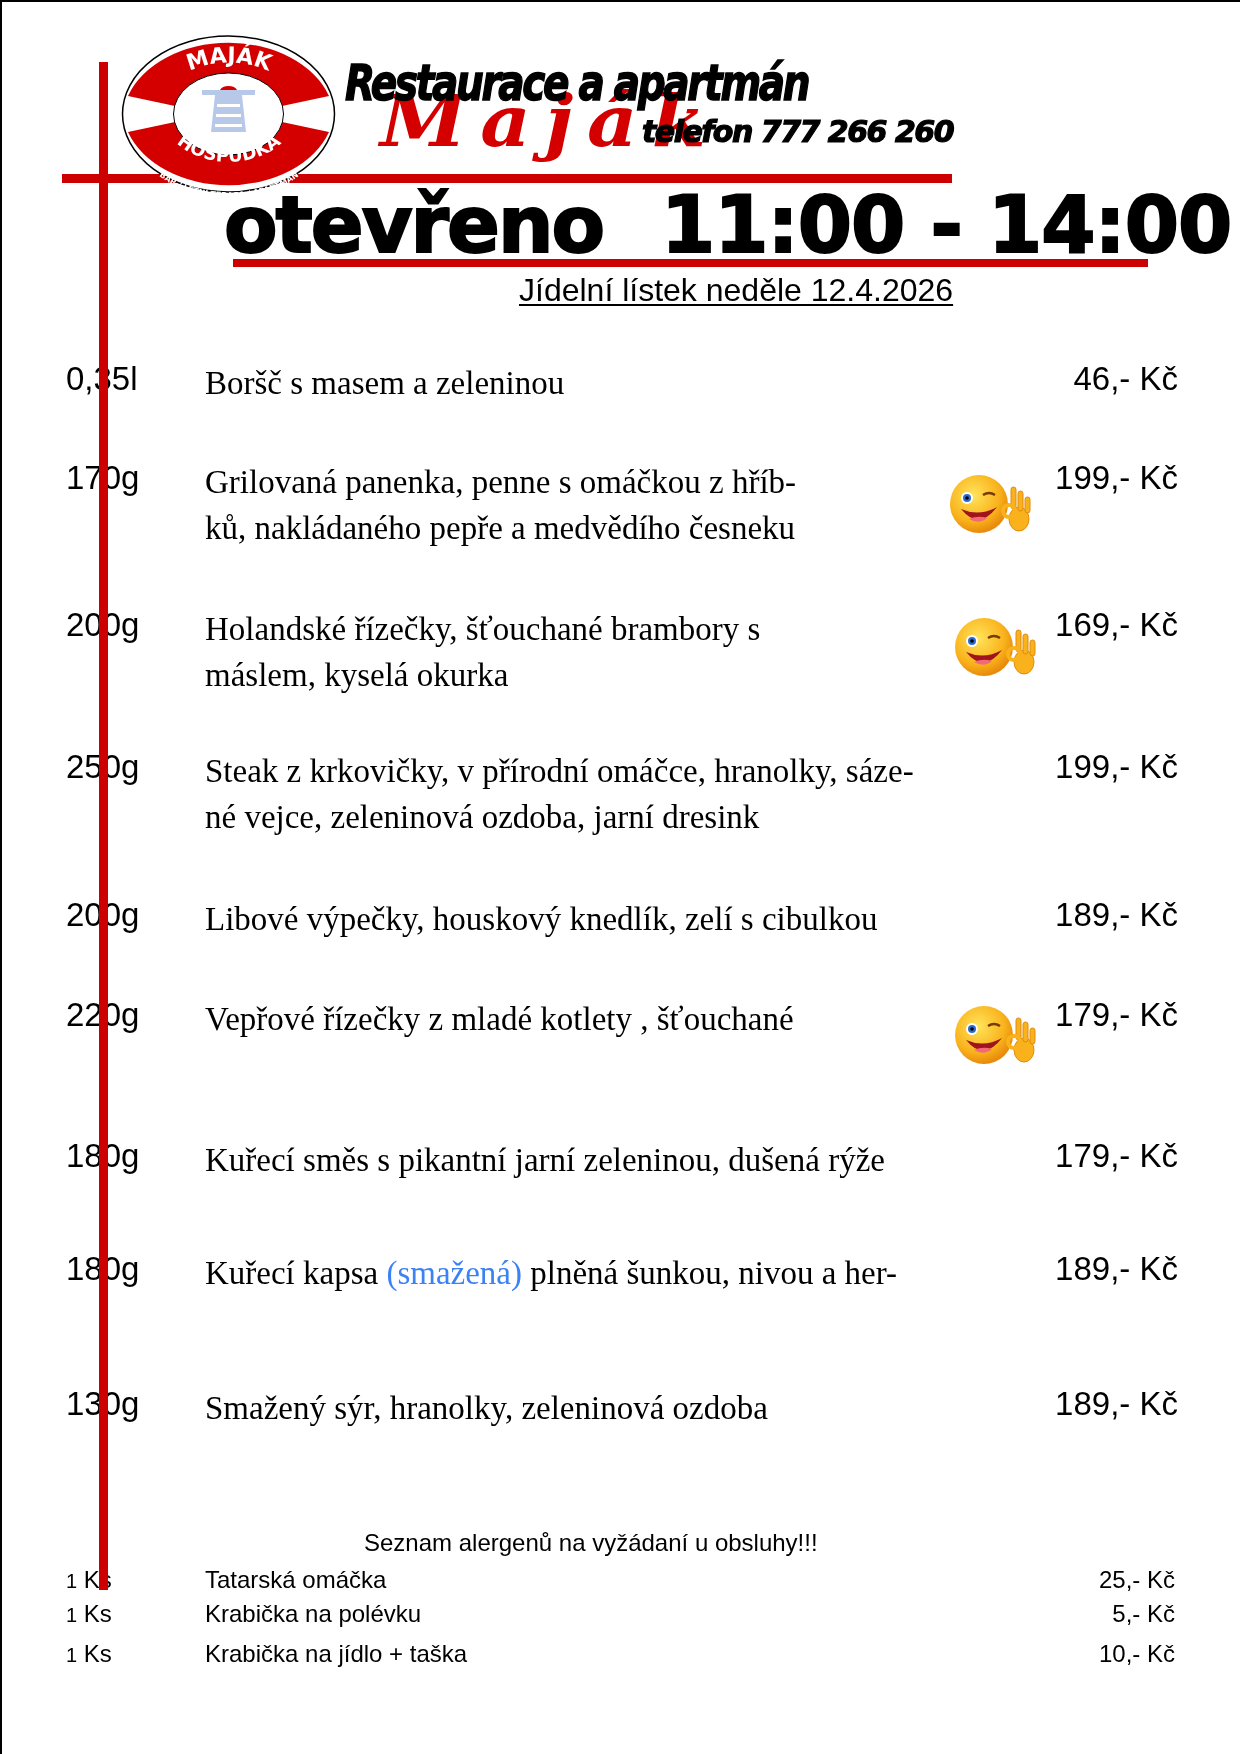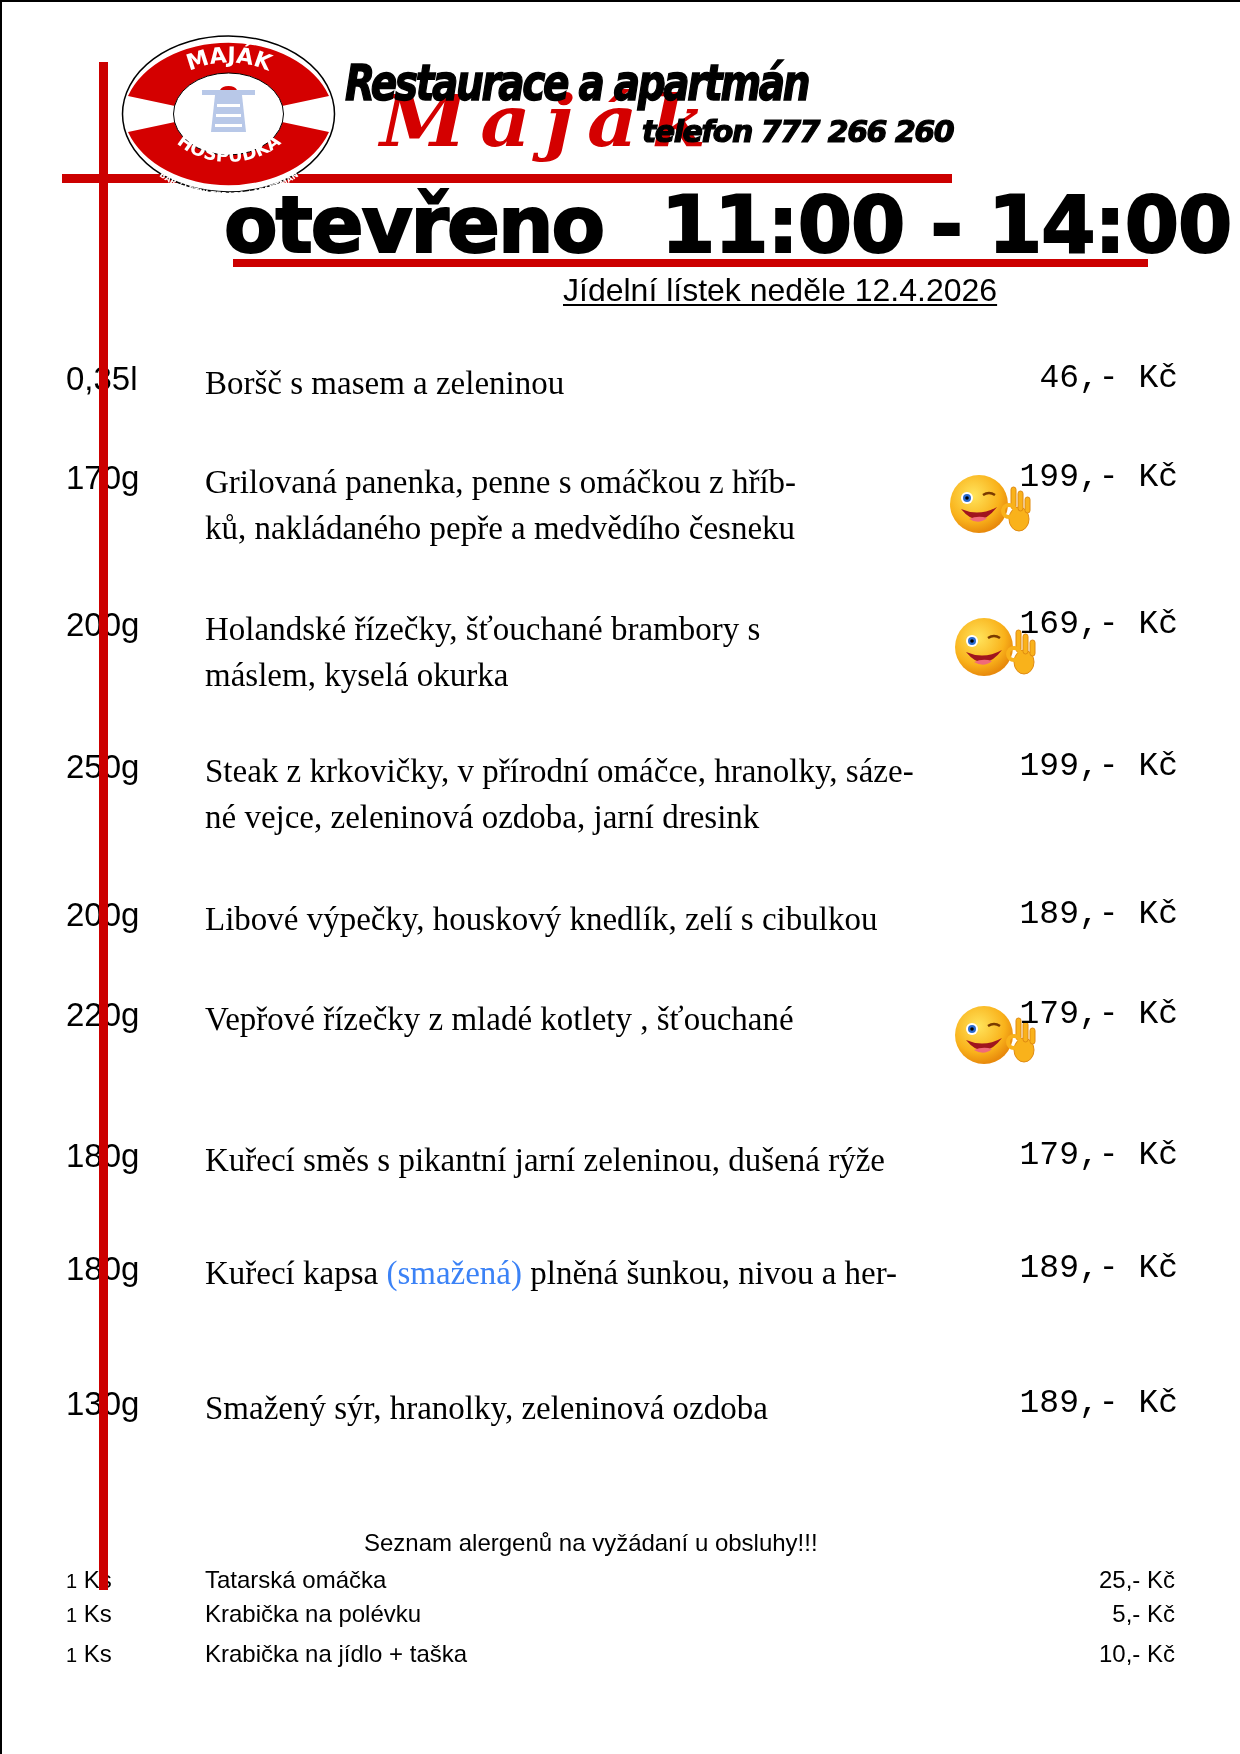--- a/index.html
+++ b/index.html
@@ -11,27 +11,27 @@
 
   .logo { position:absolute; left:118px; top:32px; width:217px; height:160px; z-index:2; }
 
   .title-resto { position:absolute; left:343px; top:52px; font-family:"DejaVu Sans", sans-serif; font-weight:bold; font-style:italic; font-size:50px; letter-spacing:-3px; transform:scaleX(0.78); transform-origin:left top; white-space:nowrap; z-index:2; -webkit-text-stroke:1.5px #000; }
   .title-majak { position:absolute; left:378px; top:78px; font-family:"DejaVu Serif", serif; font-style:italic; font-weight:bold; color:#d40000; font-size:78px; letter-spacing:14px; transform:scaleY(0.9); transform-origin:left top; white-space:nowrap; z-index:1; }
   .title-phone { position:absolute; left:640px; top:112px; font-family:"DejaVu Sans", sans-serif; font-weight:bold; font-style:italic; font-size:30px; letter-spacing:-1.5px; white-space:nowrap; z-index:2; -webkit-text-stroke:1.2px #000; }
 
   .open-label { position:absolute; left:222px; top:178px; font-family:"DejaVu Sans", sans-serif; font-weight:bold; font-size:78px; letter-spacing:-2px; white-space:nowrap; -webkit-text-stroke:2px #000; z-index:2; }
   .open-hours { position:absolute; left:659px; top:178px; font-family:"DejaVu Sans", sans-serif; font-weight:bold; font-size:78px; letter-spacing:-1px; white-space:nowrap; -webkit-text-stroke:2px #000; z-index:2; }
 
-  .menu-title { position:absolute; left:517px; top:270px; font-family:"Liberation Sans", sans-serif; font-size:32px; text-decoration:underline; text-underline-offset:3px; text-decoration-thickness:2px; white-space:nowrap;margin-left:44px; }
+  .menu-title { position:absolute; left:517px; top:270px; font-family:"Liberation Sans", sans-serif; font-size:32px; text-decoration:underline; text-underline-offset:3px; text-decoration-thickness:2px; white-space:nowrap; }
 
   .item { position:absolute; left:0; width:1240px; }
   .item .weight { position:absolute; left:64px; top:0; font-family:"Liberation Sans", sans-serif; font-size:33px; white-space:nowrap; }
   .item .desc { position:absolute; left:203px; top:0; font-family:Liberation Serif, serif; font-size:33px; line-height:46px; width:740px; }
   .item .desc .line { display:block; white-space:nowrap; }
-  .item .price { position:absolute; right:64px; top:0; font-family:Liberation Mono, monospace; font-size:33px; white-space:nowrap; }
+  .item .price { position:absolute; right:64px; top:0; font-family:Liberation Sans, sans-serif; font-size:33px; white-space:nowrap; }
   .item .emoji { position:absolute; left:945px; width:90px; height:62px; }
   .light { color:#3b82f6; font-weight:normal; letter-spacing:0px; }
 
   .allergen-note { position:absolute; left:362px; top:1527px; font-family:"Liberation Sans", sans-serif; font-size:24px; white-space:nowrap; }
   .extra { position:absolute; left:0; width:1240px; }
   .extra .qty { position:absolute; left:64px; top:0; font-family:"Liberation Sans", sans-serif; font-size:24px; white-space:nowrap; }
   .extra .qty .n { font-size:20px; }
   .extra .name { position:absolute; left:203px; top:0; font-family:"Liberation Sans", sans-serif; font-size:24px; white-space:nowrap;text-align:center; }
   .extra .price { position:absolute; right:67px; top:0; font-family:"Liberation Sans", sans-serif; font-size:24px; white-space:nowrap; }
 </style>

